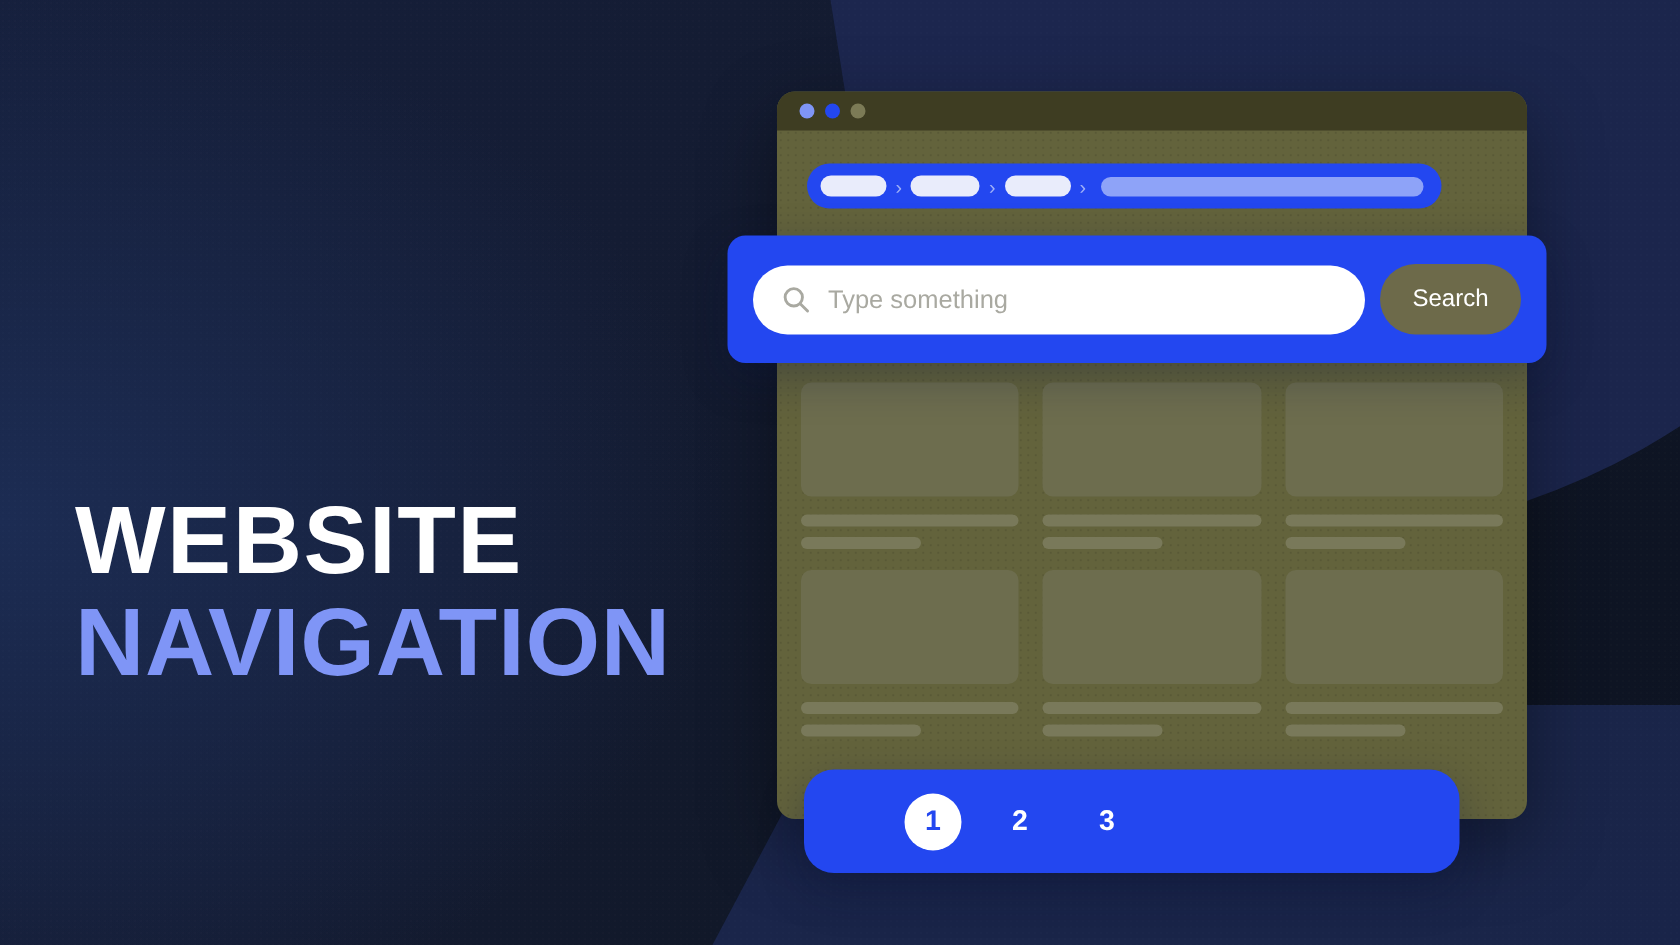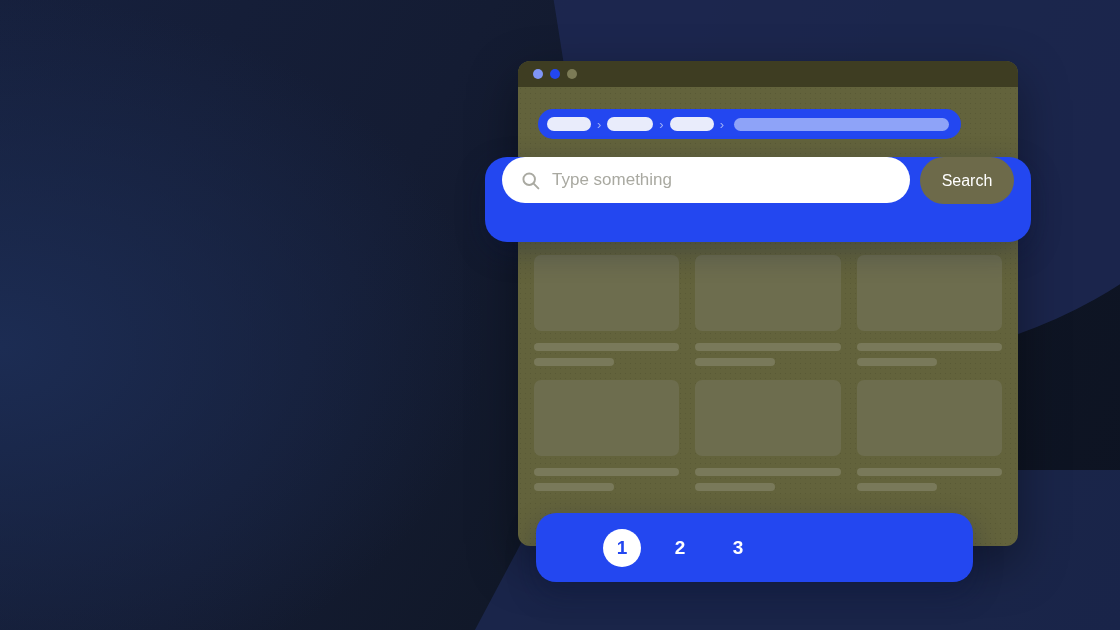--- a/index.html
+++ b/index.html
@@ -189,23 +189,23 @@
   .sk-narrow { width: 55%; margin-top: 7px; }
 
   
   #search-hero {
     position: absolute;
     left: 485px;
     top: 157px;
     width: 512px;
     height: 85px;
     background: #2347f0;
-    border-radius: 22px;
-    display: flex;
-    align-items: flex-start;
+    border-radius: 12px;
+    display: flex;
+    align-items: center;
     padding: 0 17px;
     gap: 10px;
     z-index: 7;
     box-shadow: 0 10px 30px rgba(10,20,60,.30);
   }
   #search-field {
     flex: 1;
     height: 46px;
     background: #ffffff;
     border-radius: 23px;
@@ -271,20 +271,24 @@
 </style>
 </head>
 <body>
 
 <div id="stage">
 
   <div class="deco" id="deco-top-right"></div>
   <div class="deco" id="deco-bottom-right"></div>
   <div id="deco-noise"></div>
 
+  <div id="headline">
+    <span class="line" id="line-website">WEBSITE</span>
+    <span class="line" id="line-navigation">NAVIGATION</span>
+  </div>
 
   <div id="browser">
 
     <div id="titlebar">
       <span class="dot" id="dot-1"></span>
       <span class="dot" id="dot-2"></span>
       <span class="dot" id="dot-3"></span>
     </div>
 
     <div id="breadcrumb-bar">

